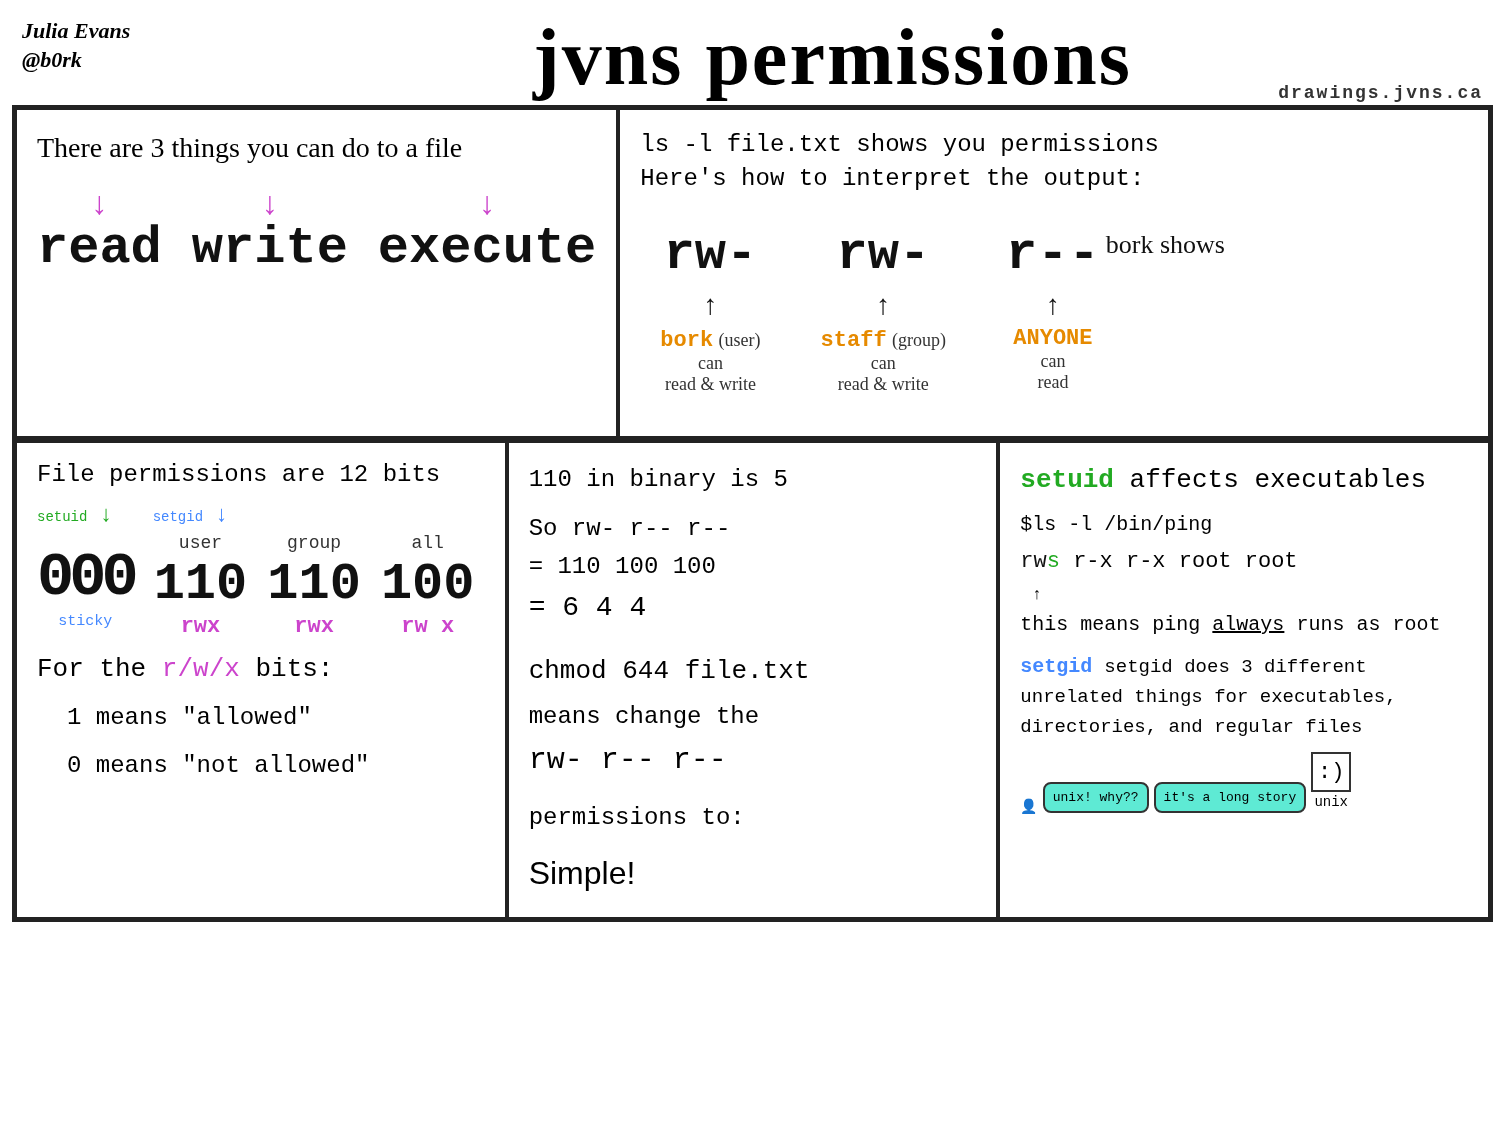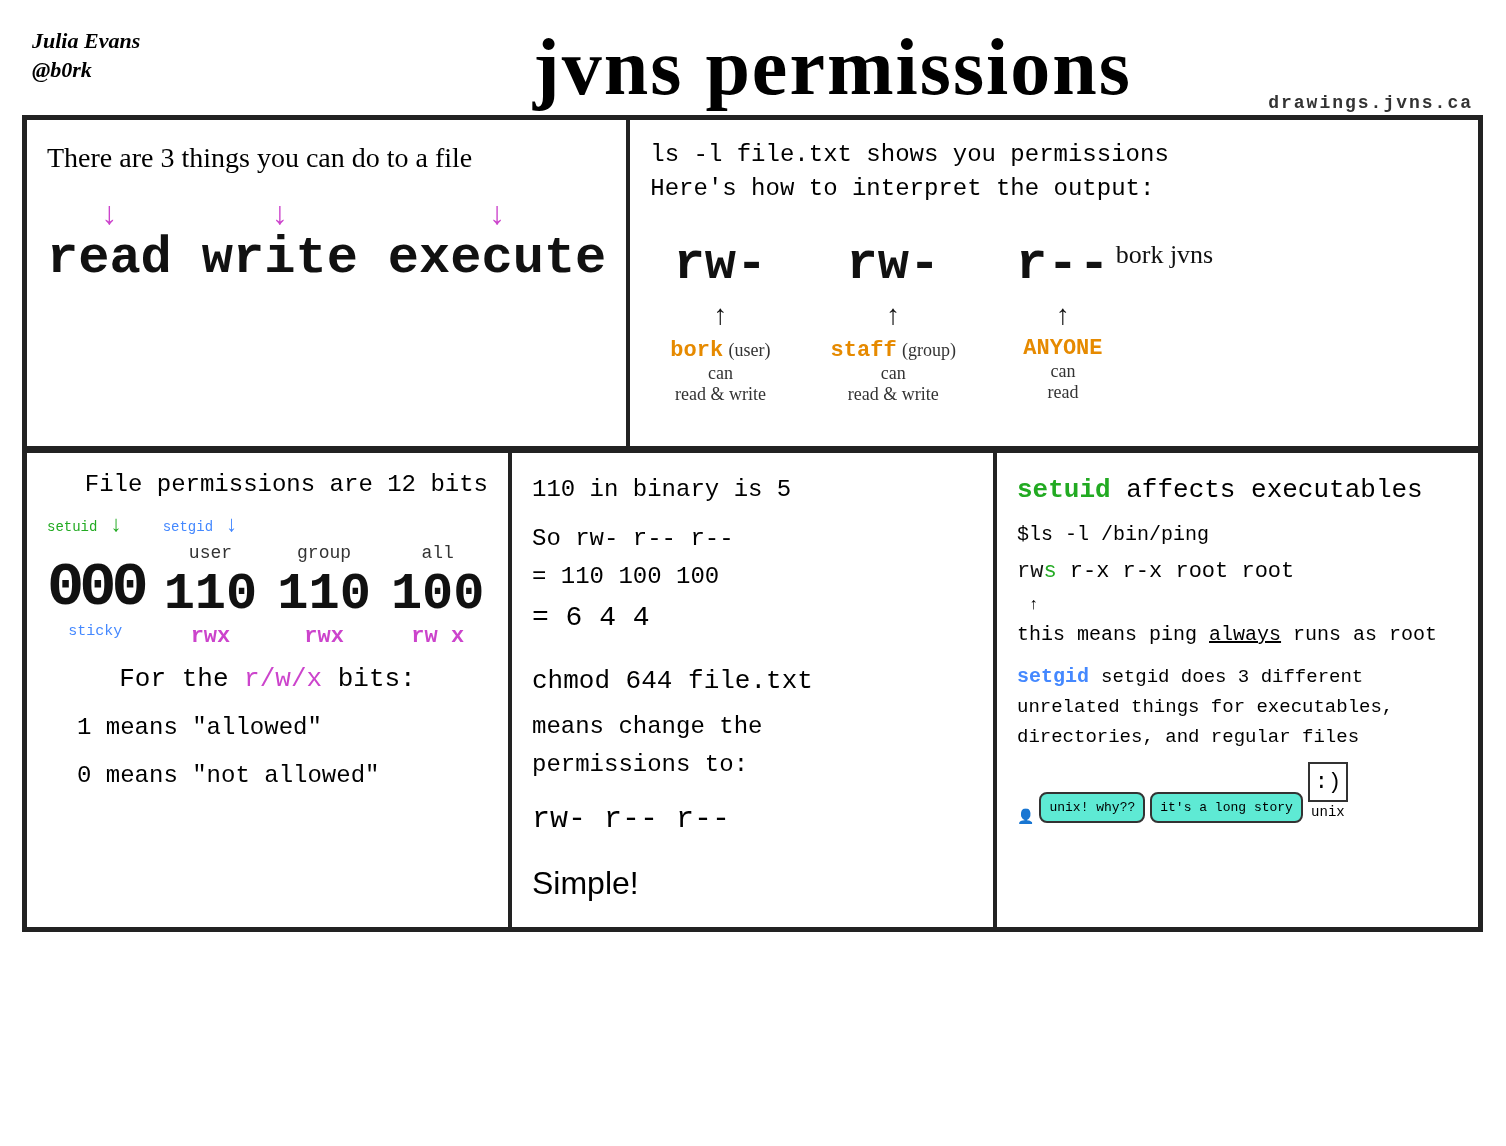--- a/index.html
+++ b/index.html
@@ -9,21 +9,21 @@
       font-family: 'Courier New', monospace;
       width: 1506px;
       min-height: 1146px;
       overflow: hidden;
     }
 
     .page {
       width: 1505px;
       min-height: 1146px;
       background: #fff;
-      padding: 22px;
+      padding: 12px;
       position: relative;
     }
 
     
     .header {
       display: flex;
       align-items: flex-start;
       margin-bottom: 8px;
       position: relative;
     }
@@ -193,21 +193,20 @@
     
     .cell-bottom-left {
       font-size: 20px;
       font-family: 'Courier New', monospace;
     }
 
     .bits-title {
       font-size: 24px;
       margin-bottom: 15px;
       font-family: 'Courier New', monospace;
-      text-align: right;
     }
 
     .setuid-label { color: #22aa22; font-size: 14px; }
     .setgid-label { color: #4488ff; font-size: 14px; }
     .sticky-label { color: #4488ff; font-size: 14px; }
 
     .ooo-big {
       font-size: 62px;
       font-family: 'Courier New', monospace;
       font-weight: bold;
@@ -239,21 +238,20 @@
       font-family: 'Courier New', monospace;
       font-weight: bold;
     }
 
     .r-color { color: #cc44cc; }
 
     .for-rwx {
       font-size: 26px;
       font-family: 'Courier New', monospace;
       margin: 15px 0 10px 0;
-      text-align: center;
     }
 
     .inline-rwx {
       color: #cc44cc;
     }
 
     .means-list {
       font-size: 24px;
       font-family: 'Courier New', monospace;
       line-height: 2;
@@ -420,21 +418,21 @@
 
           <div class="perm-col">
             <div class="perm-code">r--</div>
             <div class="arrow-up">↑</div>
             <div class="perm-label-orange">ANYONE</div>
             <div class="perm-sublabel">can</div>
             <div class="perm-sublabel">read</div>
           </div>
         </div>
 
-        <div class="bork-staff-label" style="margin-top:5px; font-size:26px;">bork jvns</div>
+        <div class="bork-staff-label" style="margin-top:5px; font-size:26px;">bork shows</div>
       </div>
     </div>
   </div>
 
   <div class="grid-bottom">
 
     <div class="cell cell-bottom-left">
       <div class="bits-title">File permissions are 12 bits</div>
 
       <div style="display:flex; gap:40px; margin-bottom:5px;">
@@ -493,22 +491,22 @@
       <div class="binary-section">
         <div class="binary-line">110 in binary is 5</div>
         <div class="binary-line" style="margin-top:10px;">So rw-  r--   r--</div>
         <div class="binary-line">  = 110  100  100</div>
         <div class="binary-line" style="font-size:28px;">  =  6    4    4</div>
       </div>
 
       <div class="chmod-section">
         <div style="font-size:26px; margin-bottom:5px;">chmod  644 file.txt</div>
         <div>means change the</div>
+        <div style="font-size:30px; margin-bottom:15px;">rw-  r--  r--</div>
         <div style="margin-bottom:10px;">permissions to:</div>
-        <div style="font-size:30px; margin-bottom:15px;">rw-  r--  r--</div>
         <div class="simple-label">Simple!</div>
       </div>
     </div>
 
     <div class="cell cell-bottom-right">
       <div class="setuid-title">
         <span class="setuid-green">setuid</span>
         <span> affects executables</span>
       </div>
 

